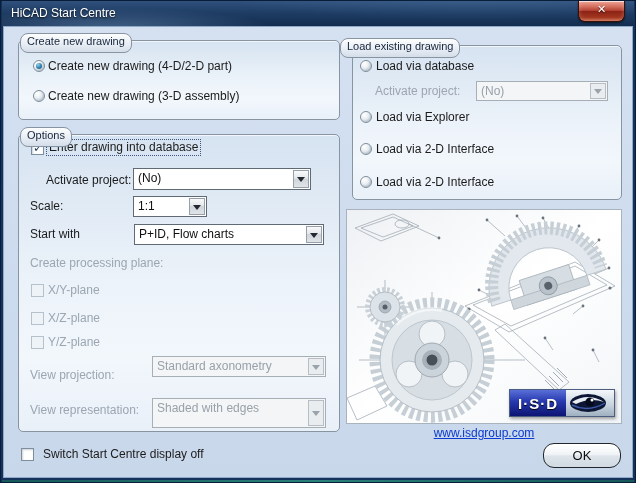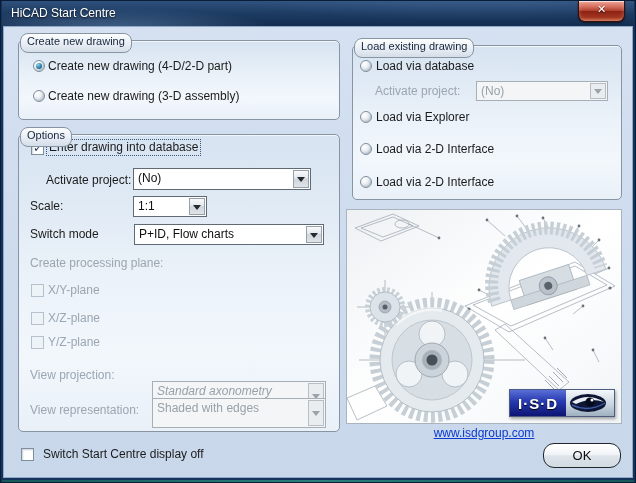--- a/index.html
+++ b/index.html
@@ -109,49 +109,49 @@
       <span class="ctext">(No)</span>
       <span class="cbtn"></span>
     </div>
 
     <span class="lbl" style="left:26px;top:172px;">Scale:</span>
     <div class="combo" style="left:129px;top:169px;width:74px;height:21px;">
       <span class="ctext">1:1</span>
       <span class="cbtn"></span>
     </div>
 
-    <span class="lbl" style="left:26px;top:200px;">Switch mode</span>
+    <span class="lbl" style="left:26px;top:200px;">Start with</span>
     <div class="combo" style="left:130px;top:197px;width:190px;height:21px;">
       <span class="ctext">P+ID, Flow charts</span>
       <span class="cbtn"></span>
     </div>
 
     <span class="lbl dis" style="left:26px;top:229px;">Create processing plane:</span>
 
     <div class="cb off" style="left:27px;top:257px;"></div>
     <span class="lbl dis" style="left:44px;top:256px;">X/Y-plane</span>
     <div class="cb off" style="left:27px;top:285px;"></div>
     <span class="lbl dis" style="left:44px;top:284px;">X/Z-plane</span>
     <div class="cb off" style="left:27px;top:309px;"></div>
     <span class="lbl dis" style="left:44px;top:308px;">Y/Z-plane</span>
 
     <span class="lbl dis" style="left:26px;top:341px;">View projection:</span>
-    <div class="combo dis" style="left:148px;top:354px;width:174px;height:30px;font-style:italic;">
+    <div class="combo dis" style="left:148px;top:329px;width:174px;height:21px;">
       <span class="ctext">Standard axonometry</span>
       <span class="cbtn"></span>
     </div>
 
     <span class="lbl dis" style="left:26px;top:376px;">View representation:</span>
     <div class="combo dis" style="left:148px;top:371px;width:174px;height:30px;">
       <span class="ctext">Shaded with edges</span>
       <span class="cbtn"></span>
     </div>
 
     <div class="group" style="left:348px;top:18px;width:270px;height:155px;"></div>
-    <div class="gtab" style="left:350px;top:11px;text-align:right;">Load existing drawing</div>
+    <div class="gtab" style="left:336px;top:11px;text-align:right;">Load existing drawing</div>
 
     <div class="radio" style="left:356px;top:33px;"></div>
     <span class="lbl" style="left:372px;top:32px;">Load via database</span>
 
     <span class="lbl dis" style="left:371px;top:57px;">Activate project:</span>
     <div class="combo dis" style="left:472px;top:54px;width:132px;height:20px;">
       <span class="ctext">(No)</span>
       <span class="cbtn"></span>
     </div>
 

